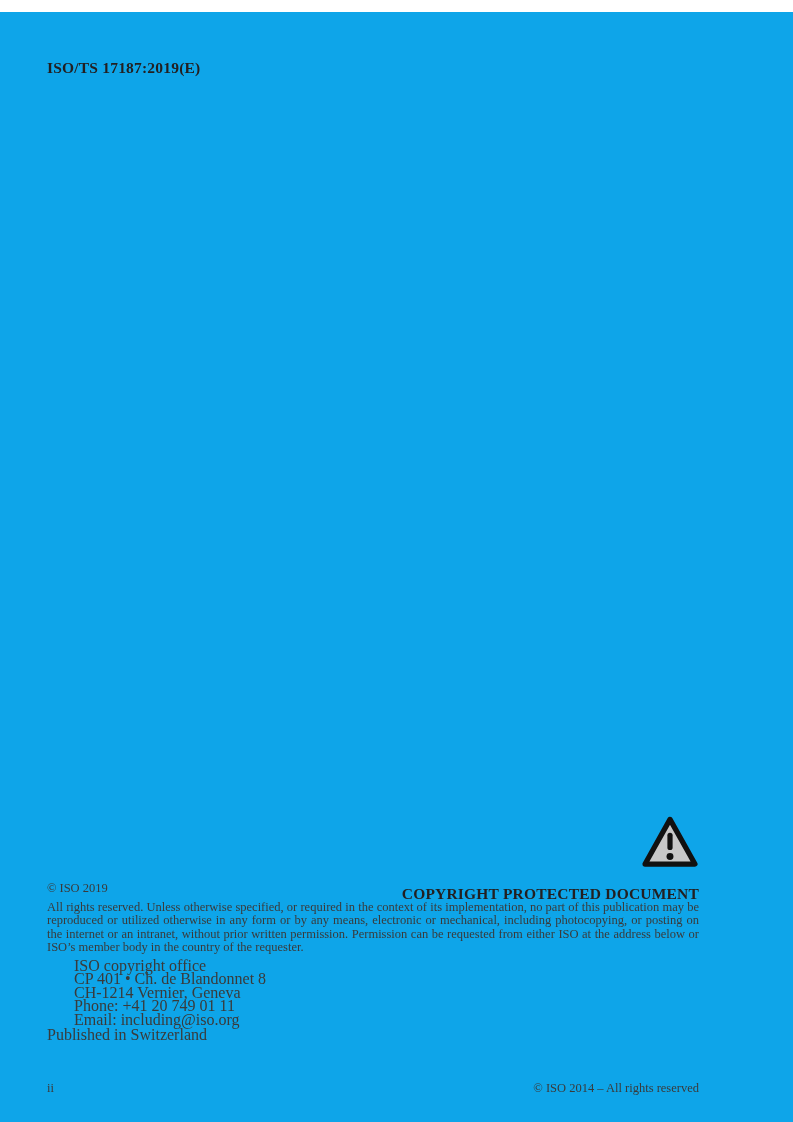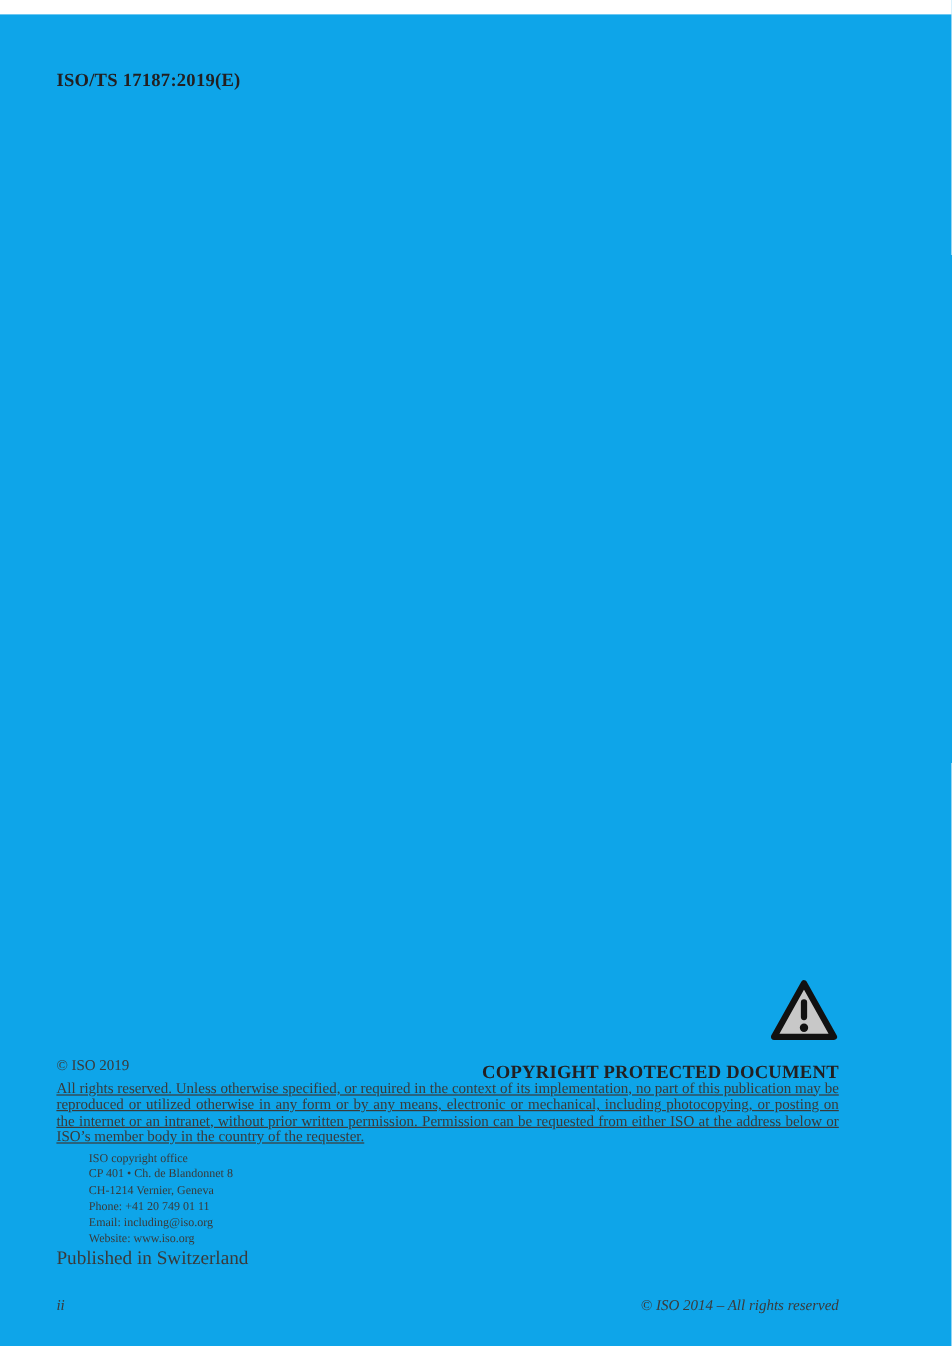--- a/index.html
+++ b/index.html
@@ -49,44 +49,42 @@
     margin-top: 13px;
     font-size: 12.5px;
     line-height: 13.5px;
   }
   .notice-sym { letter-spacing: 3px; }
   .body-par {
     margin-top: 5px;
     font-size: 12.5px;
     line-height: 13.5px;
     text-align: justify;
-    text-decoration: underline;
   }
   .address {
     margin-top: 4px;
     padding-left: 27px;
-    font-size: 10px;
+    font-size: 16px;
     line-height: 13.5px;
   }
   .published {
     margin-top: 2px;
     font-size: 16px;
     line-height: 13.5px;
   }
   .footer-row {
     position: absolute;
     left: 47px;
     top: 1069px;
     width: 652px;
     display: flex;
     justify-content: space-between;
     align-items: center;
     font-size: 12.5px;
     color: #3a3a3a;
-    font-style: italic;
   }
 </style>
 </head>
 <body>
 
 <div class="page">
 
   <div class="doc-header">ISO/TS 17187:2019(E)</div>
 
   <div class="copyright-block">
@@ -105,21 +103,20 @@
     <div class="notice"><span class="notice-sym">©</span><span>ISO 2019</span></div>
 
     <div class="body-par">All rights reserved. Unless otherwise specified, or required in the context of its implementation, no part of this publication may be reproduced or utilized otherwise in any form or by any means, electronic or mechanical, including photocopying, or posting on the internet or an intranet, without prior written permission. Permission can be requested from either ISO at the address below or ISO’s member body in the country of the requester.</div>
 
     <div class="address">
       <div>ISO copyright office</div>
       <div>CP 401 • Ch. de Blandonnet 8</div>
       <div>CH-1214 Vernier, Geneva</div>
       <div>Phone: +41 20 749 01 11</div>
       <div>Email: including@iso.org</div>
-      <div>Website: www.iso.org</div>
     </div>
 
     <div class="published">Published in Switzerland</div>
 
   </div>
 
   <div class="footer-row">
     <span>ii</span>
     <span>© ISO 2014 – All rights reserved</span>
   </div>

